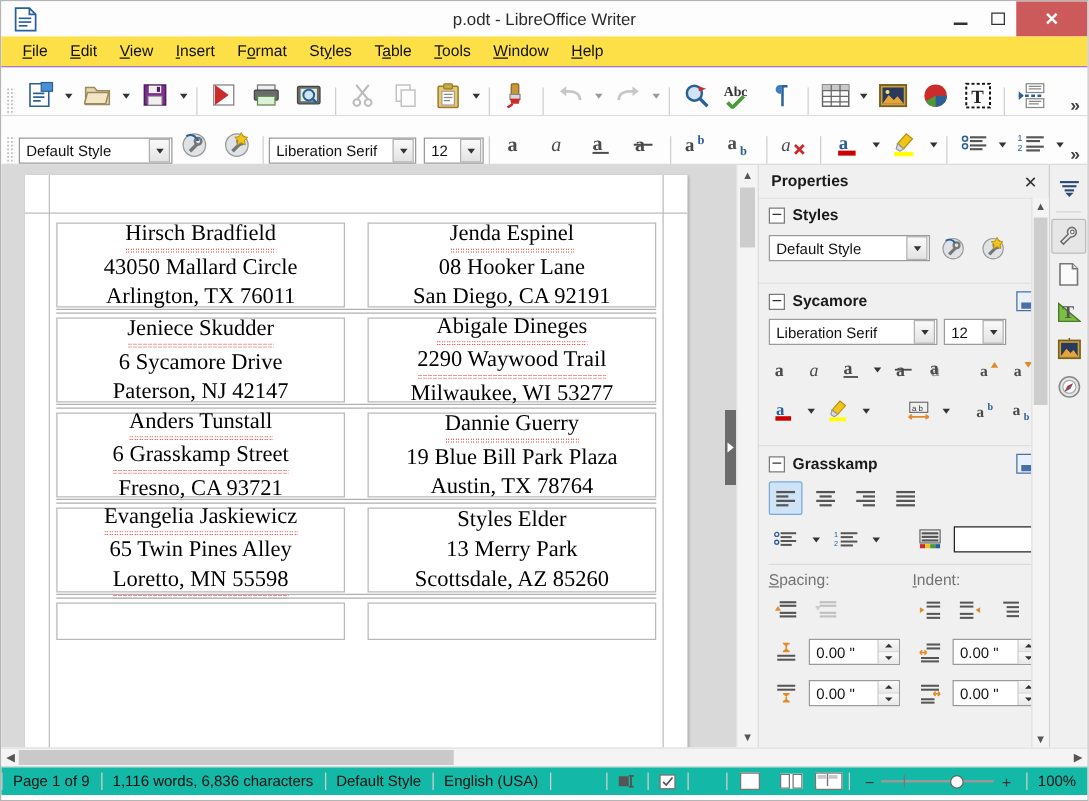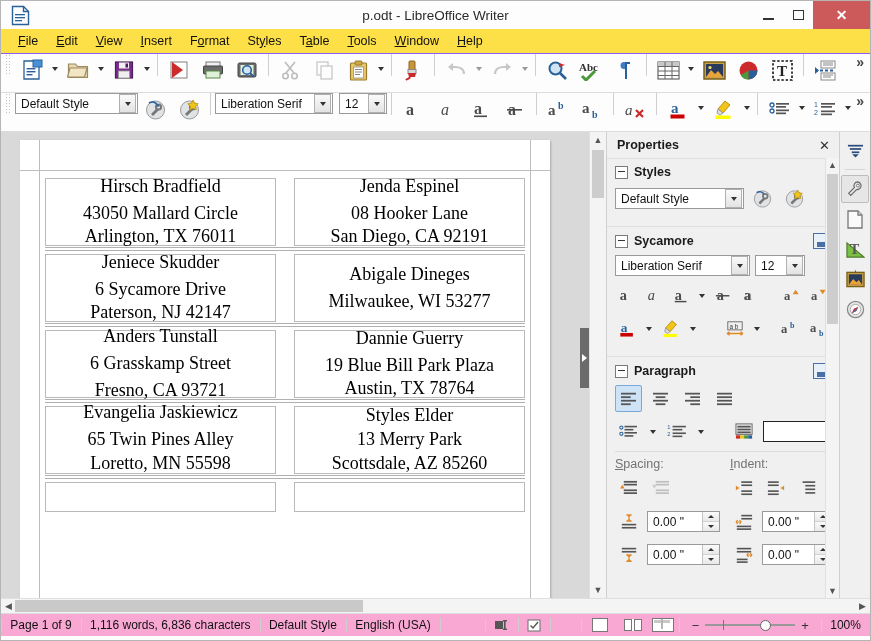--- a/index.html
+++ b/index.html
@@ -24,21 +24,21 @@
   .minico{width:11px;height:2px;background:#333;margin-top:7px;}
   .maxico{width:11px;height:10px;border:1.6px solid #333;box-sizing:border-box;}
 
   
   .menubar{height:24px;background:#fde047;display:flex;align-items:center;padding-left:8px;
            border-bottom:1px solid #8b5cf6;}
   .menuitem{padding:3px 9px;font-size:12.5px;color:#111;cursor:default;}
   .menuitem u{text-decoration:underline;}
 
   
-  .toolbar{height:38px;background:#fdfdfd;display:flex;align-items:flex-start;
+  .toolbar{height:38px;background:#fdfdfd;display:flex;align-items:flex-end;
            border-bottom:1px solid #dcdcdc;position:relative;padding-left:2px;}
   .grip{width:7px;height:22px;margin:0 3px 0 2px;
         background-image:radial-gradient(#b8b8b8 38%,transparent 39%);
         background-size:3px 3px;opacity:.85;}
   .tb-btn{height:30px;min-width:28px;display:flex;align-items:center;justify-content:center;
           border:1px solid transparent;border-radius:2px;cursor:default;padding:0 2px;}
   .tb-arrow{width:12px;height:30px;display:flex;align-items:center;justify-content:center;cursor:default;}
   .caret{width:0;height:0;border-left:3.5px solid transparent;border-right:3.5px solid transparent;
          border-top:4px solid #333;}
   .sep{width:1px;height:22px;background:#cfcfcf;margin:0 4px;}
@@ -133,21 +133,21 @@
           border:1px solid transparent;border-radius:2px;cursor:default;}
   .tabbtn.sel{background:#e6e6e6;border-color:#bdbdbd;}
   .tabsep{width:20px;height:1px;background:#d5d5d5;margin:3px 0;}
 
   
   .sbscrollbar{position:absolute;right:0;top:0;bottom:0;width:13px;background:#f4f4f4;border-left:1px solid #e0e0e0;}
   .sbscrollbar .a{height:14px;display:flex;align-items:center;justify-content:center;font-size:9px;color:#555;}
   .sbthumb{position:absolute;left:1px;right:1px;top:16px;height:150px;background:#cdcdcd;}
 
   
-  .statusbar{height:22px;background:#f9a8d4;border-top:1px solid #dcdcdc;display:flex;align-items:center;
+  .statusbar{height:22px;background:#14b8a6;border-top:1px solid #dcdcdc;display:flex;align-items:center;
              font-size:12px;color:#111;}
   .sb-item{padding:0 9px;height:22px;display:flex;align-items:center;white-space:nowrap;}
   .sb-div{width:1px;height:14px;background:#cfcfcf;}
   .zoomslider{display:flex;align-items:center;gap:0;padding:0 6px;}
   .zs-line{width:90px;height:2px;background:#999;position:relative;}
   .zs-tick{position:absolute;left:18px;top:-4px;width:1px;height:10px;background:#777;}
   .zs-knob{position:absolute;left:55px;top:-4px;width:9px;height:9px;border-radius:50%;
            background:#fafafa;border:1px solid #666;}
   .zs-pm{font-size:13px;color:#333;padding:0 6px;}
   .viewicon{width:14px;height:12px;border:1px solid #777;background:#fff;margin:0 2px;}
@@ -582,20 +582,21 @@
             <div class="lcellwrap">
               <div class="lcell">
                 <div class="ln spell">Jeniece Skudder</div>
                 <div class="ln">6 Sycamore Drive</div>
                 <div class="ln">Paterson, NJ 42147</div>
               </div>
             </div>
             <div class="lcellwrap">
               <div class="lcell">
                 <div class="ln spell">Abigale Dineges</div>
+                <div class="ln spell">2290 Waywood Trail</div>
                 <div class="ln">Milwaukee, WI 53277</div>
               </div>
             </div>
           </div>
           <div class="rowgap"></div>
 
           <div class="lrow">
             <div class="lcellwrap">
               <div class="lcell">
                 <div class="ln spell">Anders Tunstall</div>
@@ -802,21 +803,21 @@
                   <text x="1" y="13" font-family="Liberation Serif, serif" font-size="14" font-weight="bold" fill="#4a4a4a">a</text>
                   <text x="11" y="18" font-family="Liberation Serif, serif" font-size="9" font-weight="bold" fill="#2a6099">b</text>
                 </svg>
             </div>
           </div>
         </div>
 
         <div class="panel">
           <div class="panel-title">
             <span class="expander"></span>
-            <span class="t">Paragraph</span>
+            <span class="t">Grasskamp</span>
             <span class="moreopts">
                 <i></i>
               </span>
           </div>
 
           <div class="row">
             <div class="sb-btn active">
               <svg width="17" height="15" viewBox="0 0 19 17">
                 <rect x="1" y="2" width="17" height="2" fill="#555"></rect>
                   <rect x="1" y="6" width="11" height="2" fill="#555"></rect>

